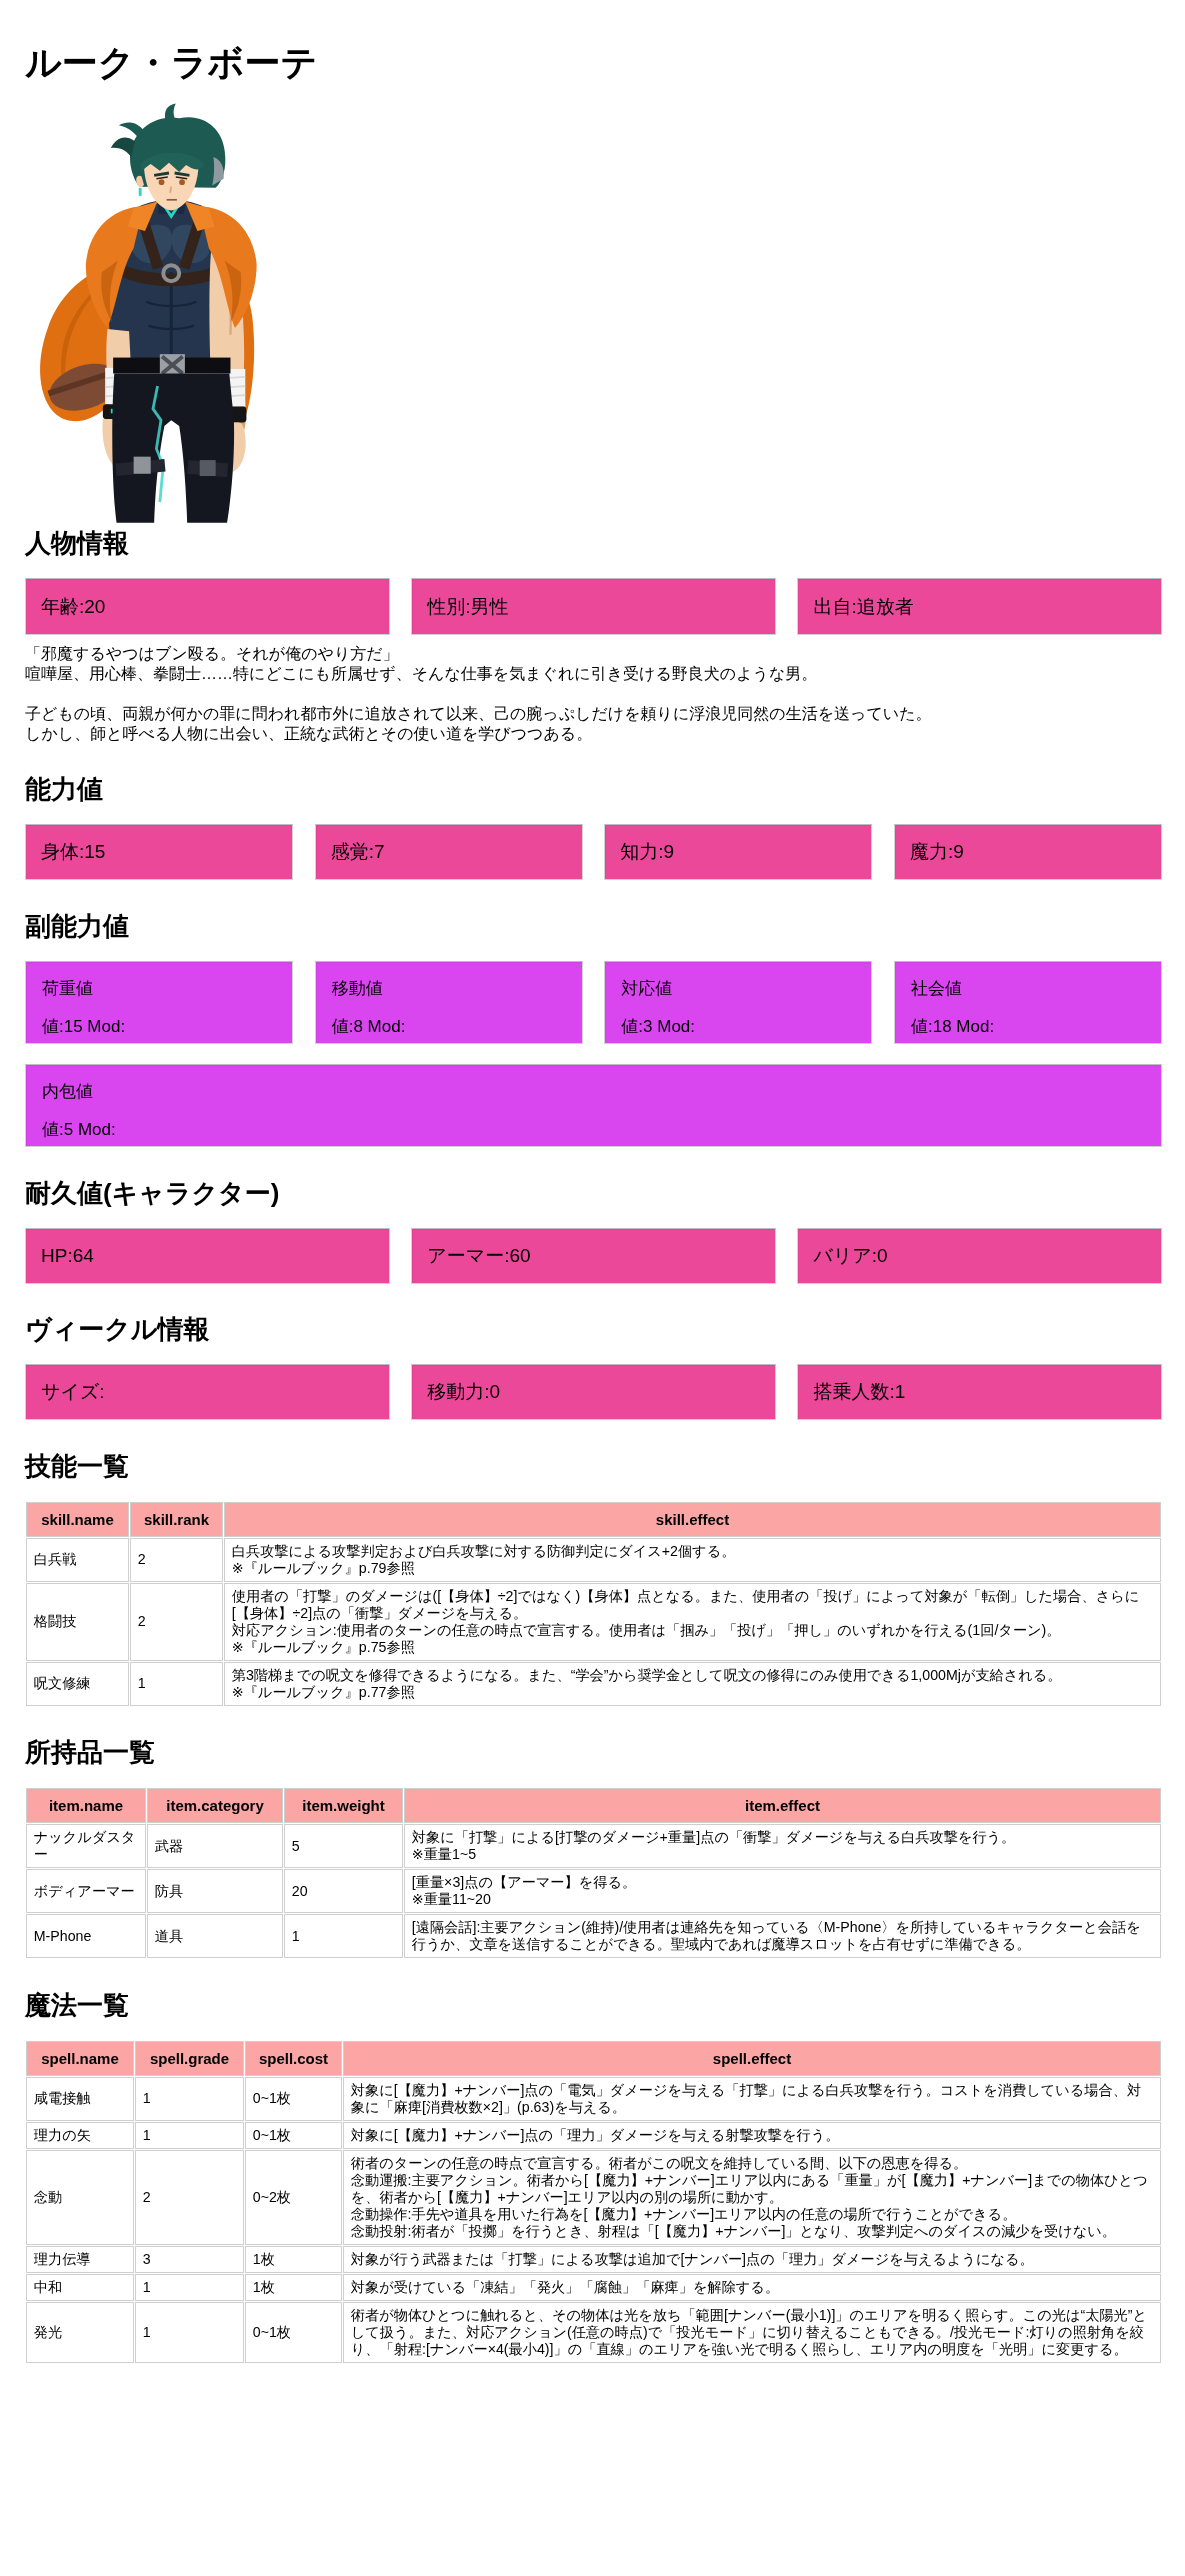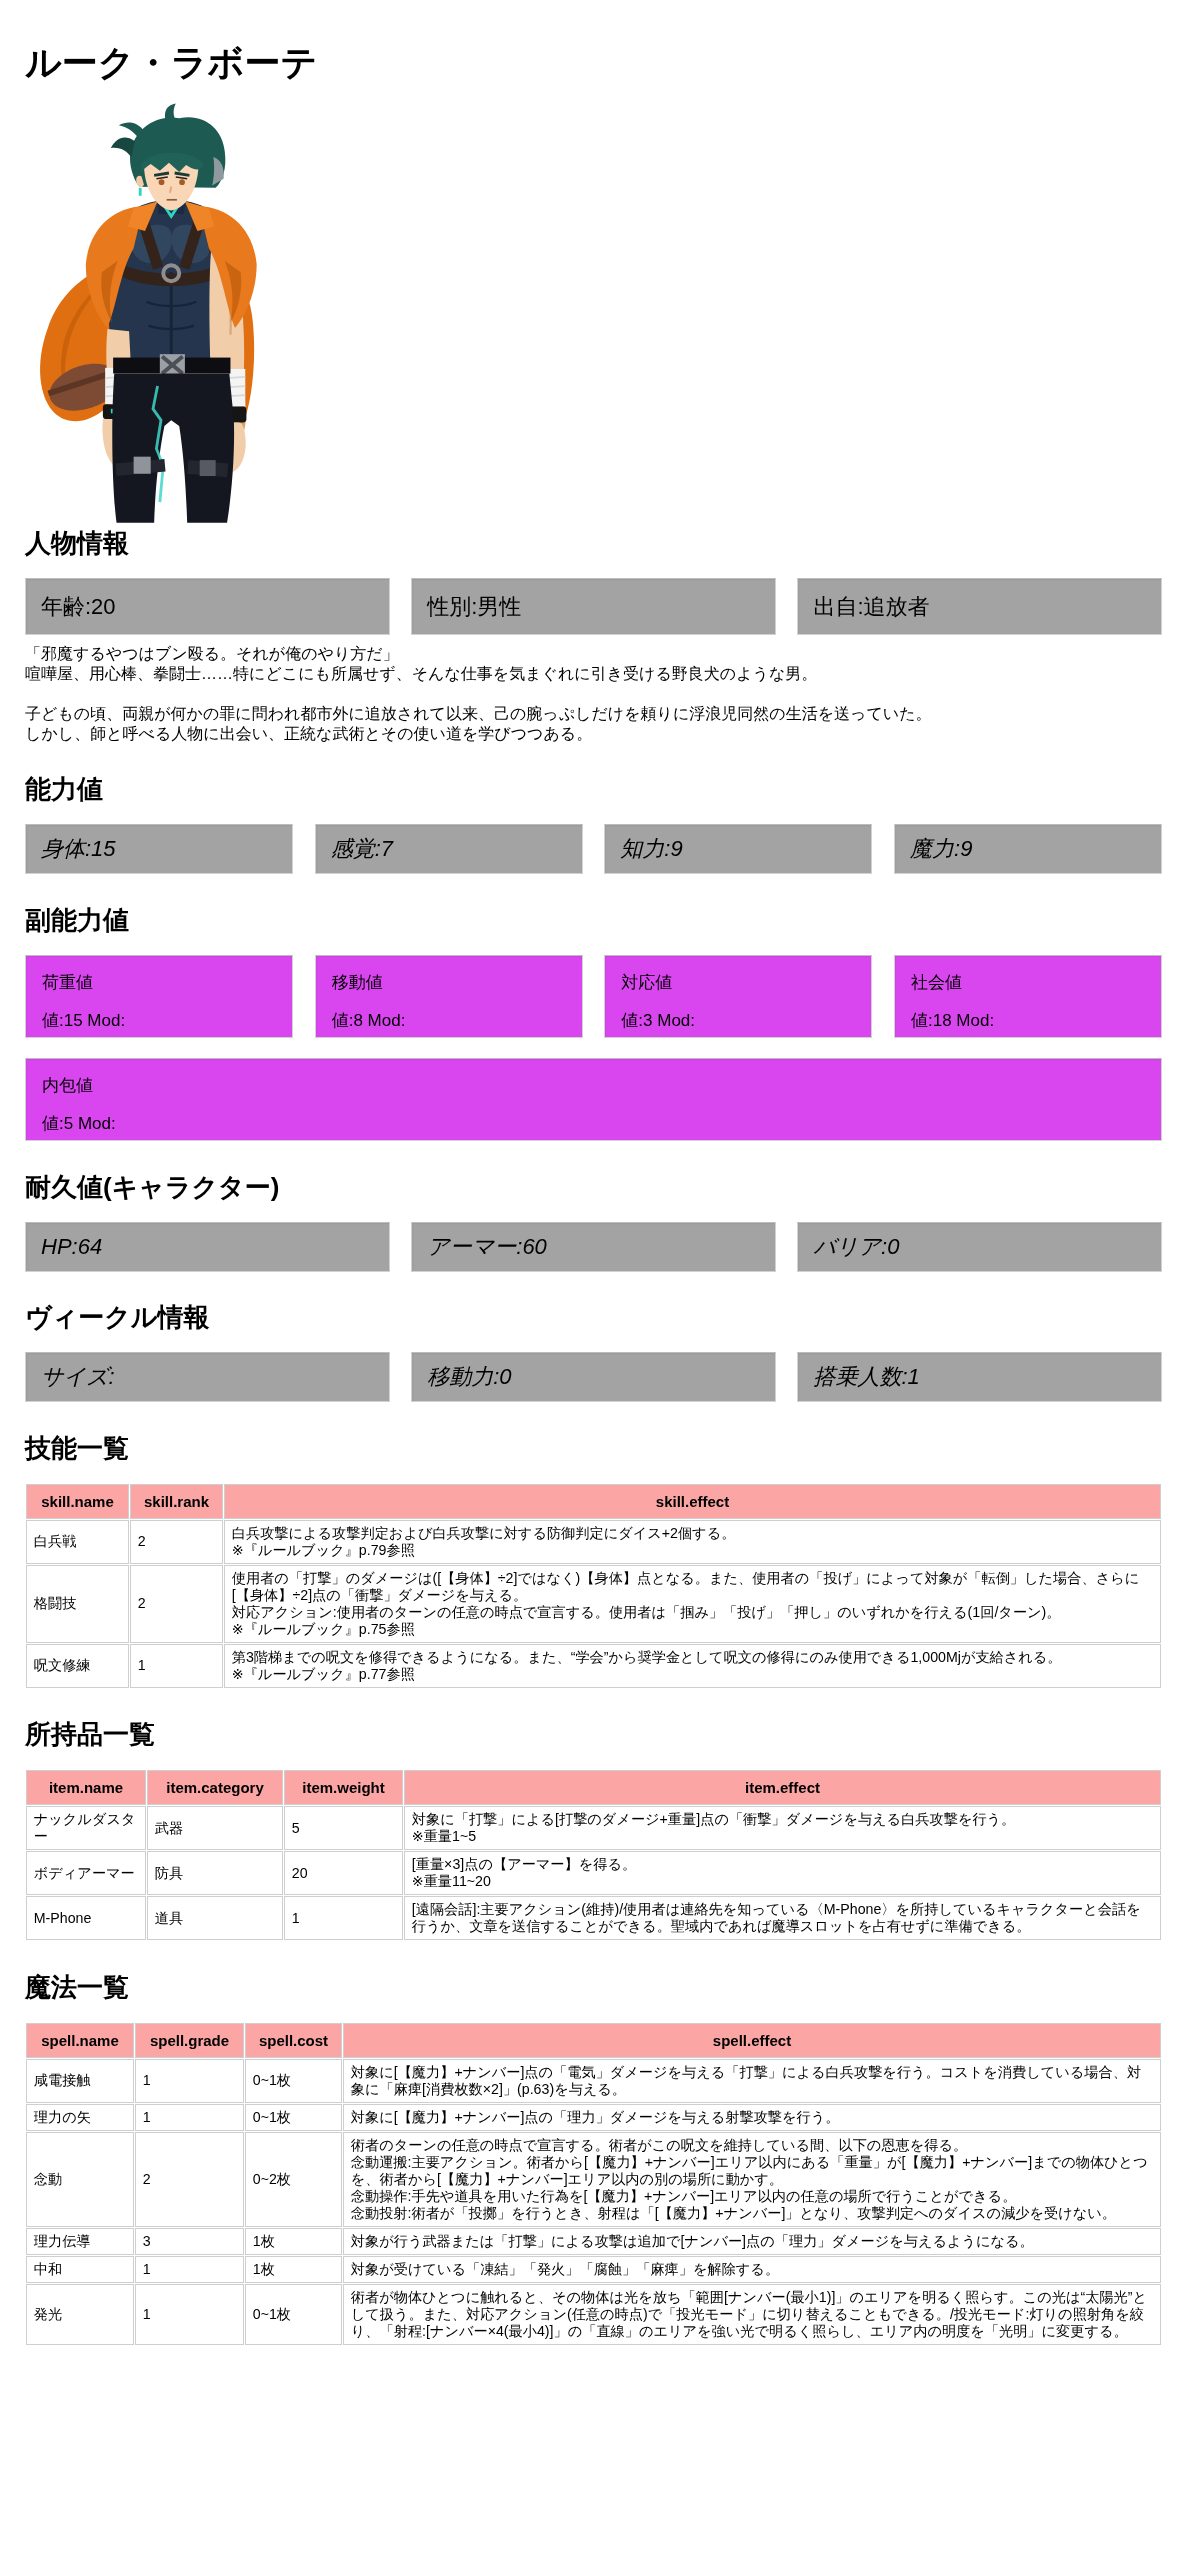--- a/index.html
+++ b/index.html
@@ -3,24 +3,24 @@
 <meta charset="utf-8">
 <style>
   html,body{margin:0;padding:0;background:#fff;color:#000;}
   body{width:1185px;font-family:"Liberation Sans","DejaVu Sans",sans-serif;}
   .page{box-sizing:border-box;width:1185px;padding:44px 23px 28.5px 25px;}
   h1.page-title{font-size:36px;font-weight:700;margin:0 0 19.4px 0;line-height:1.05;}
   h2.section-heading{font-size:26px;font-weight:700;margin:28.5px 0 17px 0;}
   h2.first{margin-top:1.1px;}
   .portrait-wrap{width:262px;height:422px;margin-left:-3.4px;}
   .field-row{display:flex;gap:21.7px;}
-  .field{flex:1;background:#a3a3a3;border:1.1px solid #d2d2d2;border-top-color:#bdbdbd;
+  .field{flex:1;background:#ec4899;border:1.1px solid #d2d2d2;border-top-color:#bdbdbd;
          box-shadow:inset 0.6px 1.1px 1.7px rgba(0,0,0,.06);height:57px;display:flex;
-         align-items:center;padding:0 15px;font-size:22px;box-sizing:border-box;}
-  .field-row.compact .field{height:50px;font-style:italic;}
+         align-items:center;padding:0 15px;font-size:19px;box-sizing:border-box;}
+  .field-row.compact .field{height:56px;}
   .desc{margin-top:9px;font-size:16px;line-height:20px;}
   .desc-line{white-space:nowrap;}
   .desc-gap{margin-top:19.4px;}
   .cards-row{display:flex;gap:21.7px;}
   .stat-card{flex:1;background:#d946ef;border:1.1px solid #d2d2d2;border-top-color:#bdbdbd;
              box-shadow:inset 0.6px 1.1px 1.7px rgba(0,0,0,.06);height:83px;box-sizing:border-box;
              padding:15px 16px;font-size:17px;}
   .stat-card .card-value{margin-top:15px;}
   .stat-card.wide{margin-top:20.5px;height:83px;}
   table.sheet{width:100%;border-collapse:separate;border-spacing:1.7px;font-size:14.2px;table-layout:fixed;}

